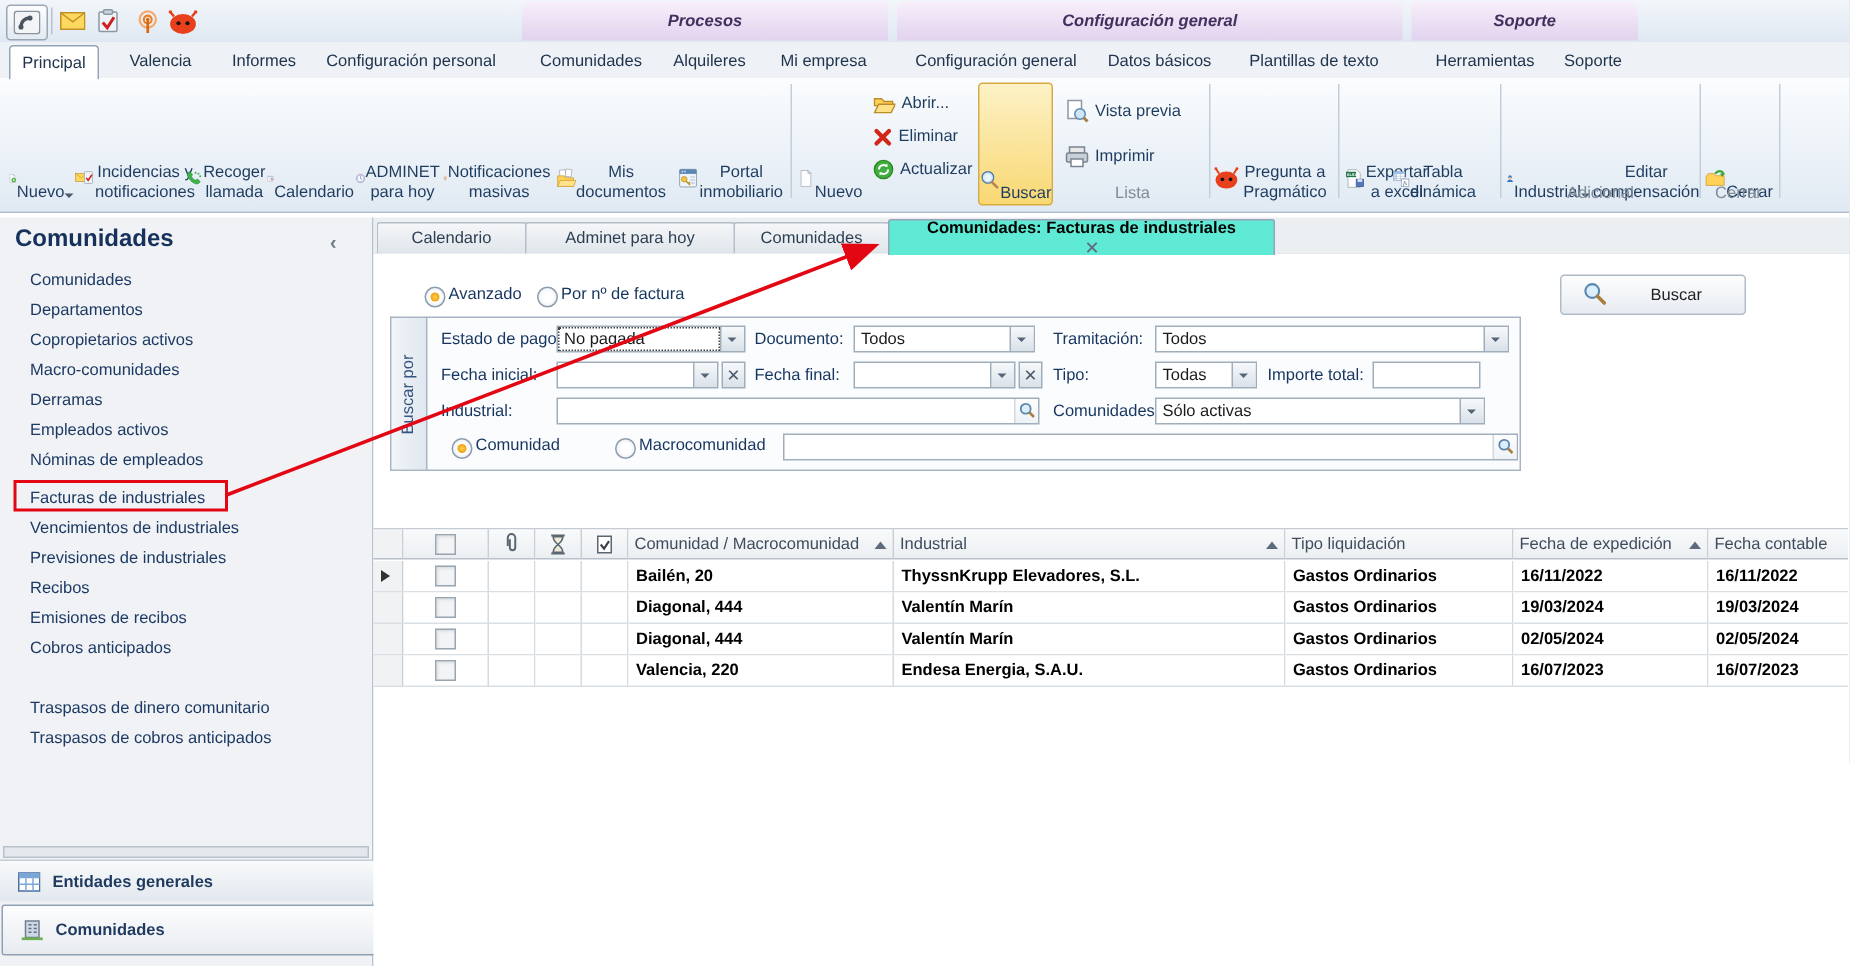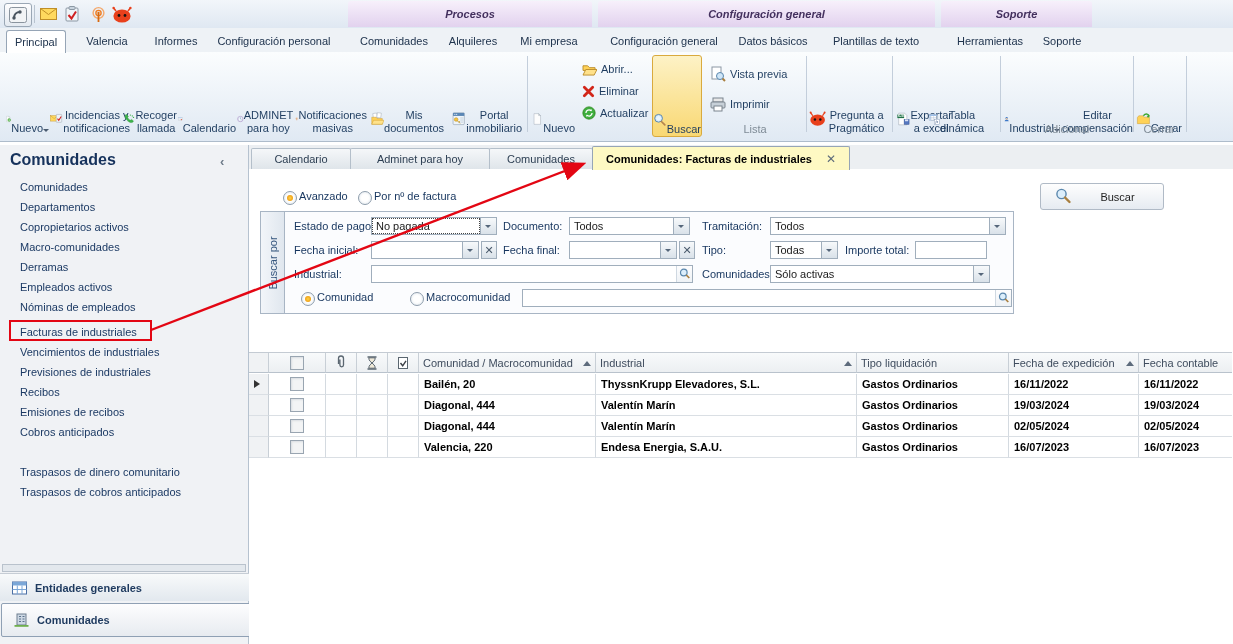--- a/index.html
+++ b/index.html
@@ -47,21 +47,21 @@
   .panel1{top:428px;height:27px;background:linear-gradient(#f8fafb,#e2e8ee);border-top:1px solid #c6cdd5;padding-left:12px;}
   .panel2{top:458px;height:32px;left:1px;width:242px;border:1px solid #8fa0b4;border-radius:2px;
           background:linear-gradient(#fdfdfe,#e7ebf0);padding-left:12px;}
   .grip{position:absolute;left:237px;top:433px;width:4px;height:18px;
         background:radial-gradient(circle 1.2px,#9aa5b1 1.2px,transparent 1.3px) 0 0/4px 6px repeat-y;}
 
   
   .doc-tabs{position:absolute;left:249px;top:145px;width:984px;height:24px;background:#eceff2;border-bottom:1px solid #a9b5c2;}
   .dtab{position:absolute;top:3px;height:20px;border:1px solid #b4bfca;border-bottom:none;border-radius:2px 2px 0 0;
         background:linear-gradient(#f5f7f9,#dfe5ea);color:#2c3e52;display:flex;align-items:center;justify-content:center;}
-  .dtab.active{top:1px;height:23px;background:#fef9c3;border-color:#96a5b6;font-weight:bold;color:#000;z-index:2;}
+  .dtab.active{top:1px;height:23px;background:#5eead4;border-color:#96a5b6;font-weight:bold;color:#000;z-index:2;flex-direction:column;}
   .dtab .x{margin-left:14px;color:#5d6b7a;font-weight:bold;font-size:12px;}
 
   
   .page{position:absolute;left:249px;top:169px;width:984px;height:475px;background:#fff;}
   .flabel{position:absolute;color:#16355e;}
   .radio{position:absolute;width:12px;height:12px;border-radius:50%;border:1px solid #8e9dac;
          background:radial-gradient(#fff 40%,#dde5ec);}
   .radio.sel::after{content:"";position:absolute;left:3px;top:3px;width:6px;height:6px;border-radius:50%;
          background:radial-gradient(#ffd24a,#e78a00);}
   .groupbox{position:absolute;border:1px solid #a8b5c4;background:#fbfcfe;}

